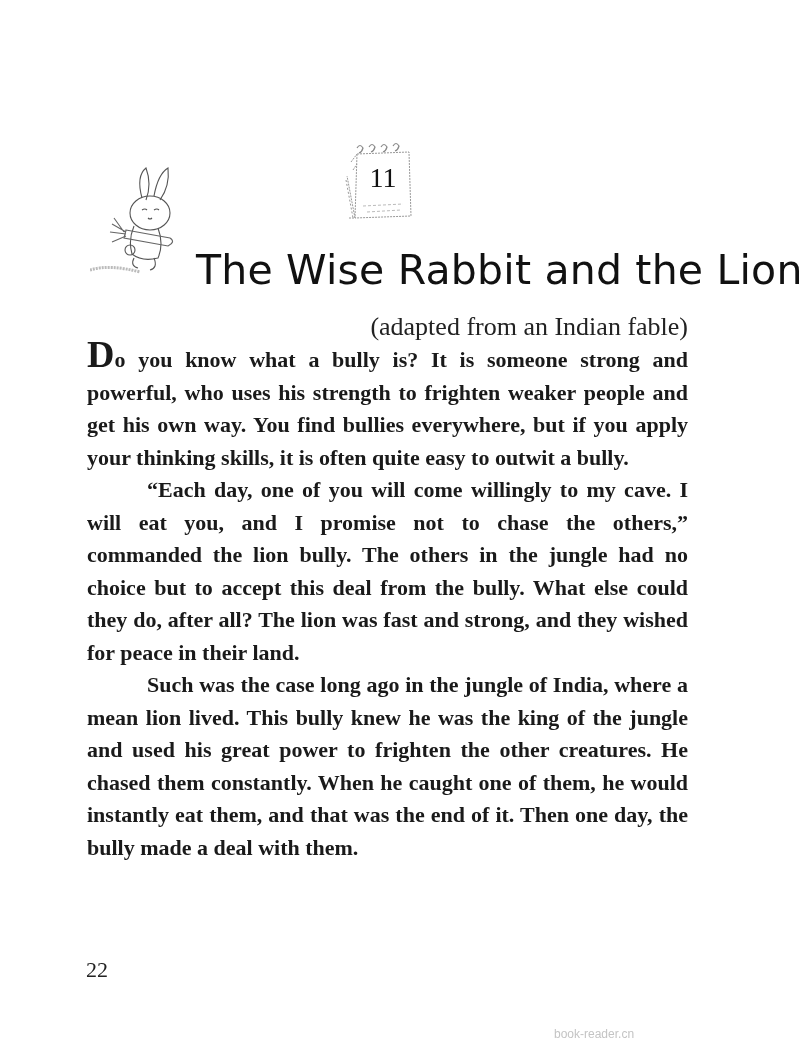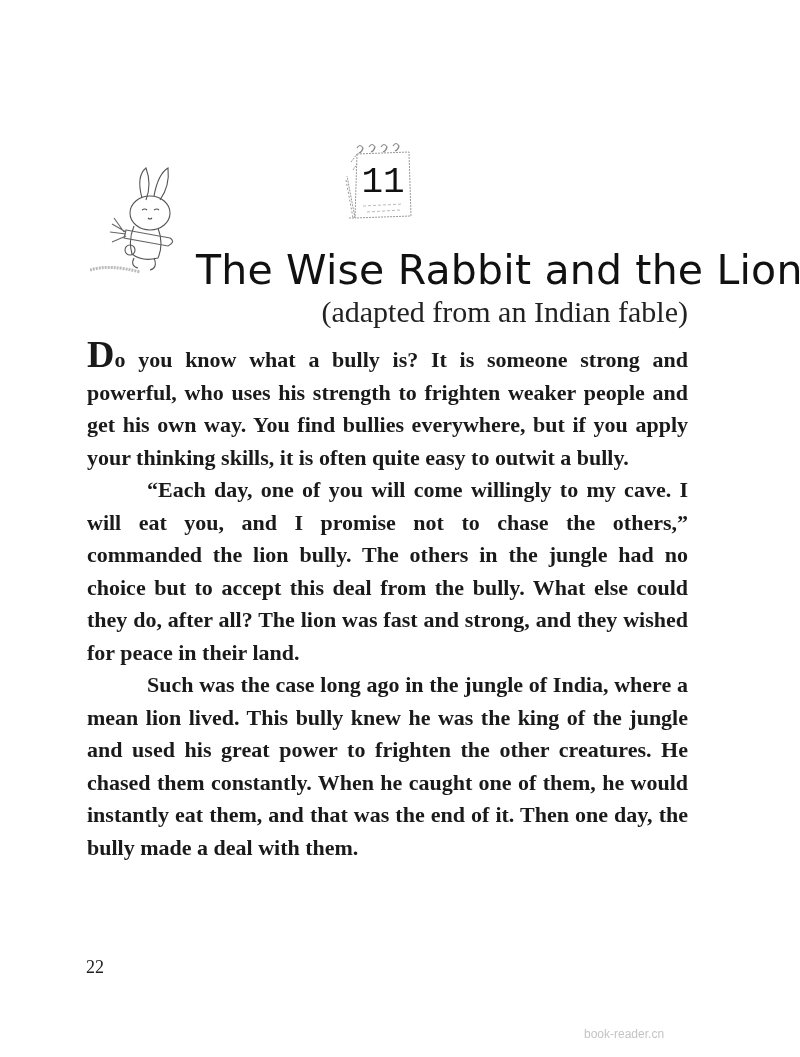--- a/index.html
+++ b/index.html
@@ -6,40 +6,40 @@
     body {
       width: 800px; height: 1057px; background: #ffffff; position: relative; overflow: hidden;
       font-family: "Liberation Serif", "DejaVu Serif", serif; color: #1a1a1a;
     }
     .calendar {
       position: absolute; left: 343px; top: 140px; width: 80px; height: 82px;
     }
     .calendar svg { position: absolute; left: 0; top: 0; }
     .chapter-num {
       position: absolute; left: 0; top: 22px; width: 80px; text-align: center;
-      font-family: Liberation Mono, monospace; font-size: 36px; color: #111;
+      font-family: Liberation Serif, serif; font-size: 28px; color: #111;
     }
     .rabbit { position: absolute; left: 90px; top: 158px; width: 110px; height: 125px; }
     .title {
       position: absolute; left: 196px; top: 246px; font-family: "DejaVu Sans", sans-serif;
       font-size: 41px; color: #111; letter-spacing: 0.2px; white-space: nowrap;
     }
     .subtitle {
-      position: absolute; right: 112px; top: 295px; font-size: 30px; color: #222; white-space: nowrap;
+      position: absolute; right: 112px; top: 312px; font-size: 26px; color: #222; white-space: nowrap;
     }
     .body-text {
       position: absolute; left: 87px; top: 344px; width: 601px;
       font-size: 22px; line-height: 32.5px; text-align: justify; font-weight: bold;
     }
     .body-text p { margin: 0; }
     .body-text p.indent { text-indent: 60px; }
     .dropcap { font-size: 38px; line-height: 20px; }
-    .page-number { position: absolute; left: 86px; top: 957px; font-size: 18px; color: #222; }
+    .page-number { position: absolute; left: 86px; top: 957px; font-size: 22px; color: #222; }
     .watermark {
-      position: absolute; left: 584px; top: 1027px; font-family: "Liberation Sans", sans-serif;
+      position: absolute; left: 554px; top: 1027px; font-family: "Liberation Sans", sans-serif;
       font-size: 12px; color: #c4c4c4;
     }
   </style>
 </head>
 <body>
 
 <div class="calendar">
   <svg width="80" height="82" viewBox="0 0 80 82">
     <g fill="none" stroke="#999" stroke-width="1">
       <path d="M14 14 L66 12 L68 76 L12 78 Z" stroke-dasharray="2,1"></path>

